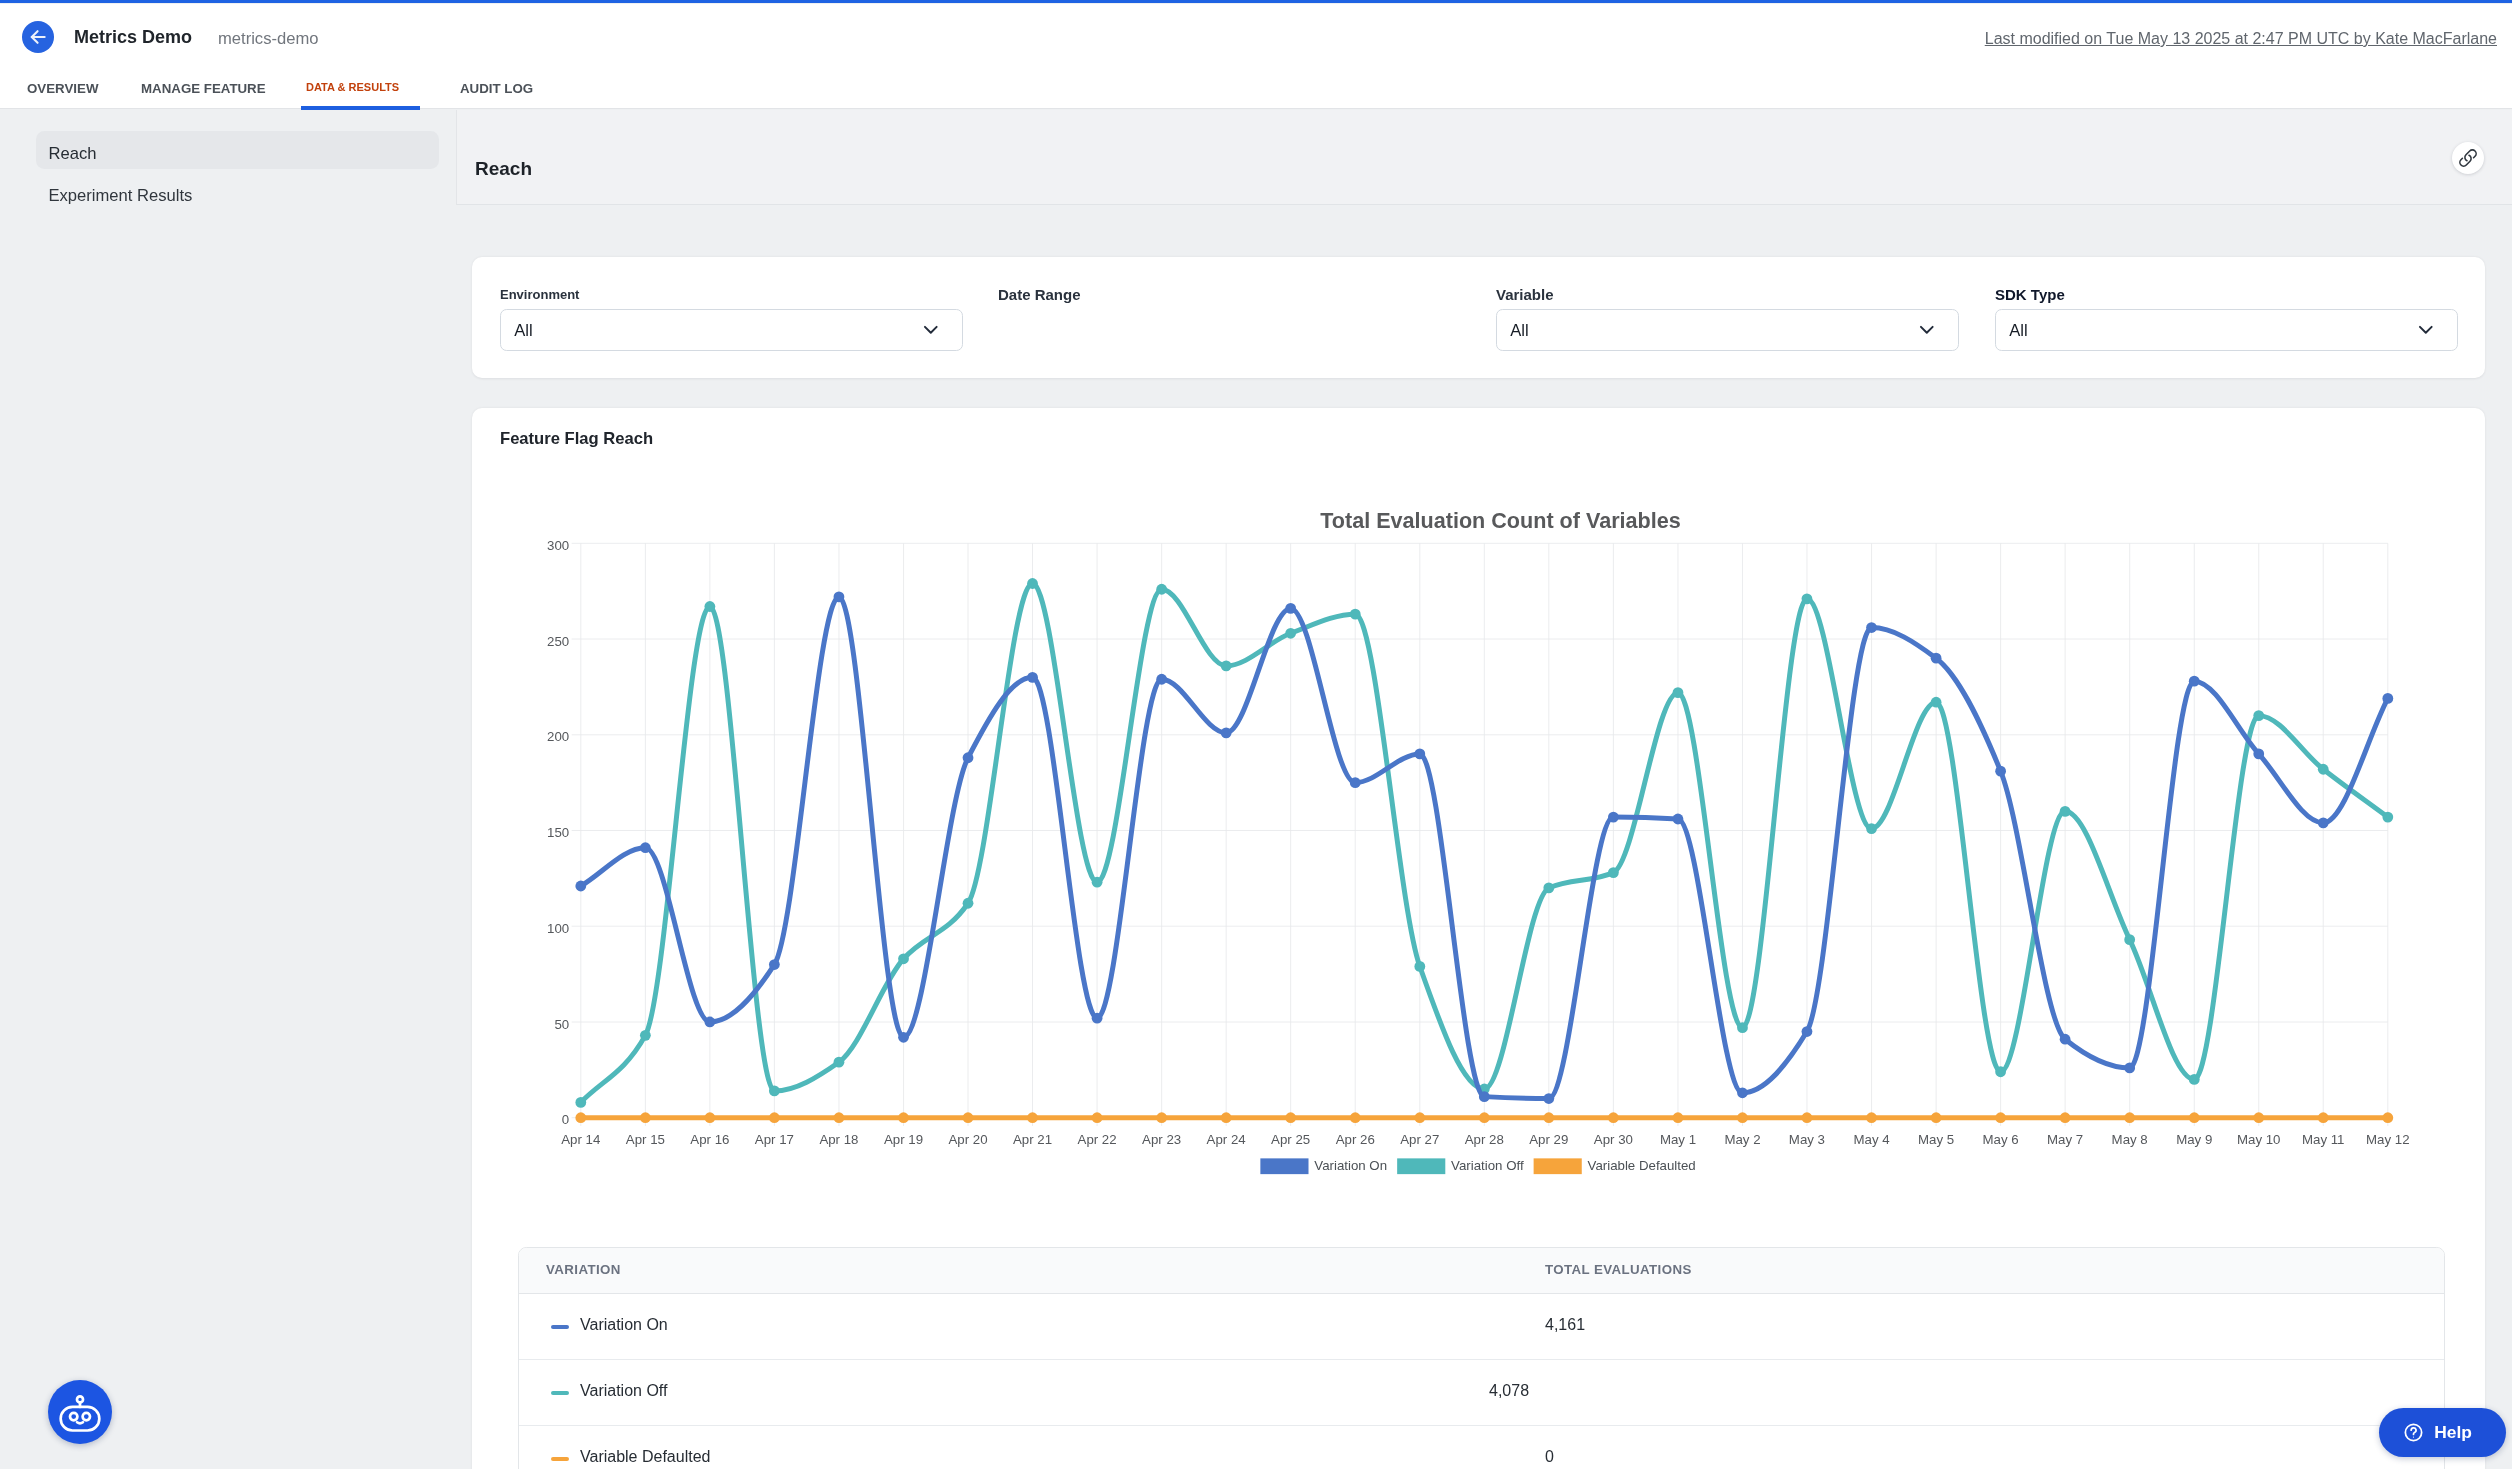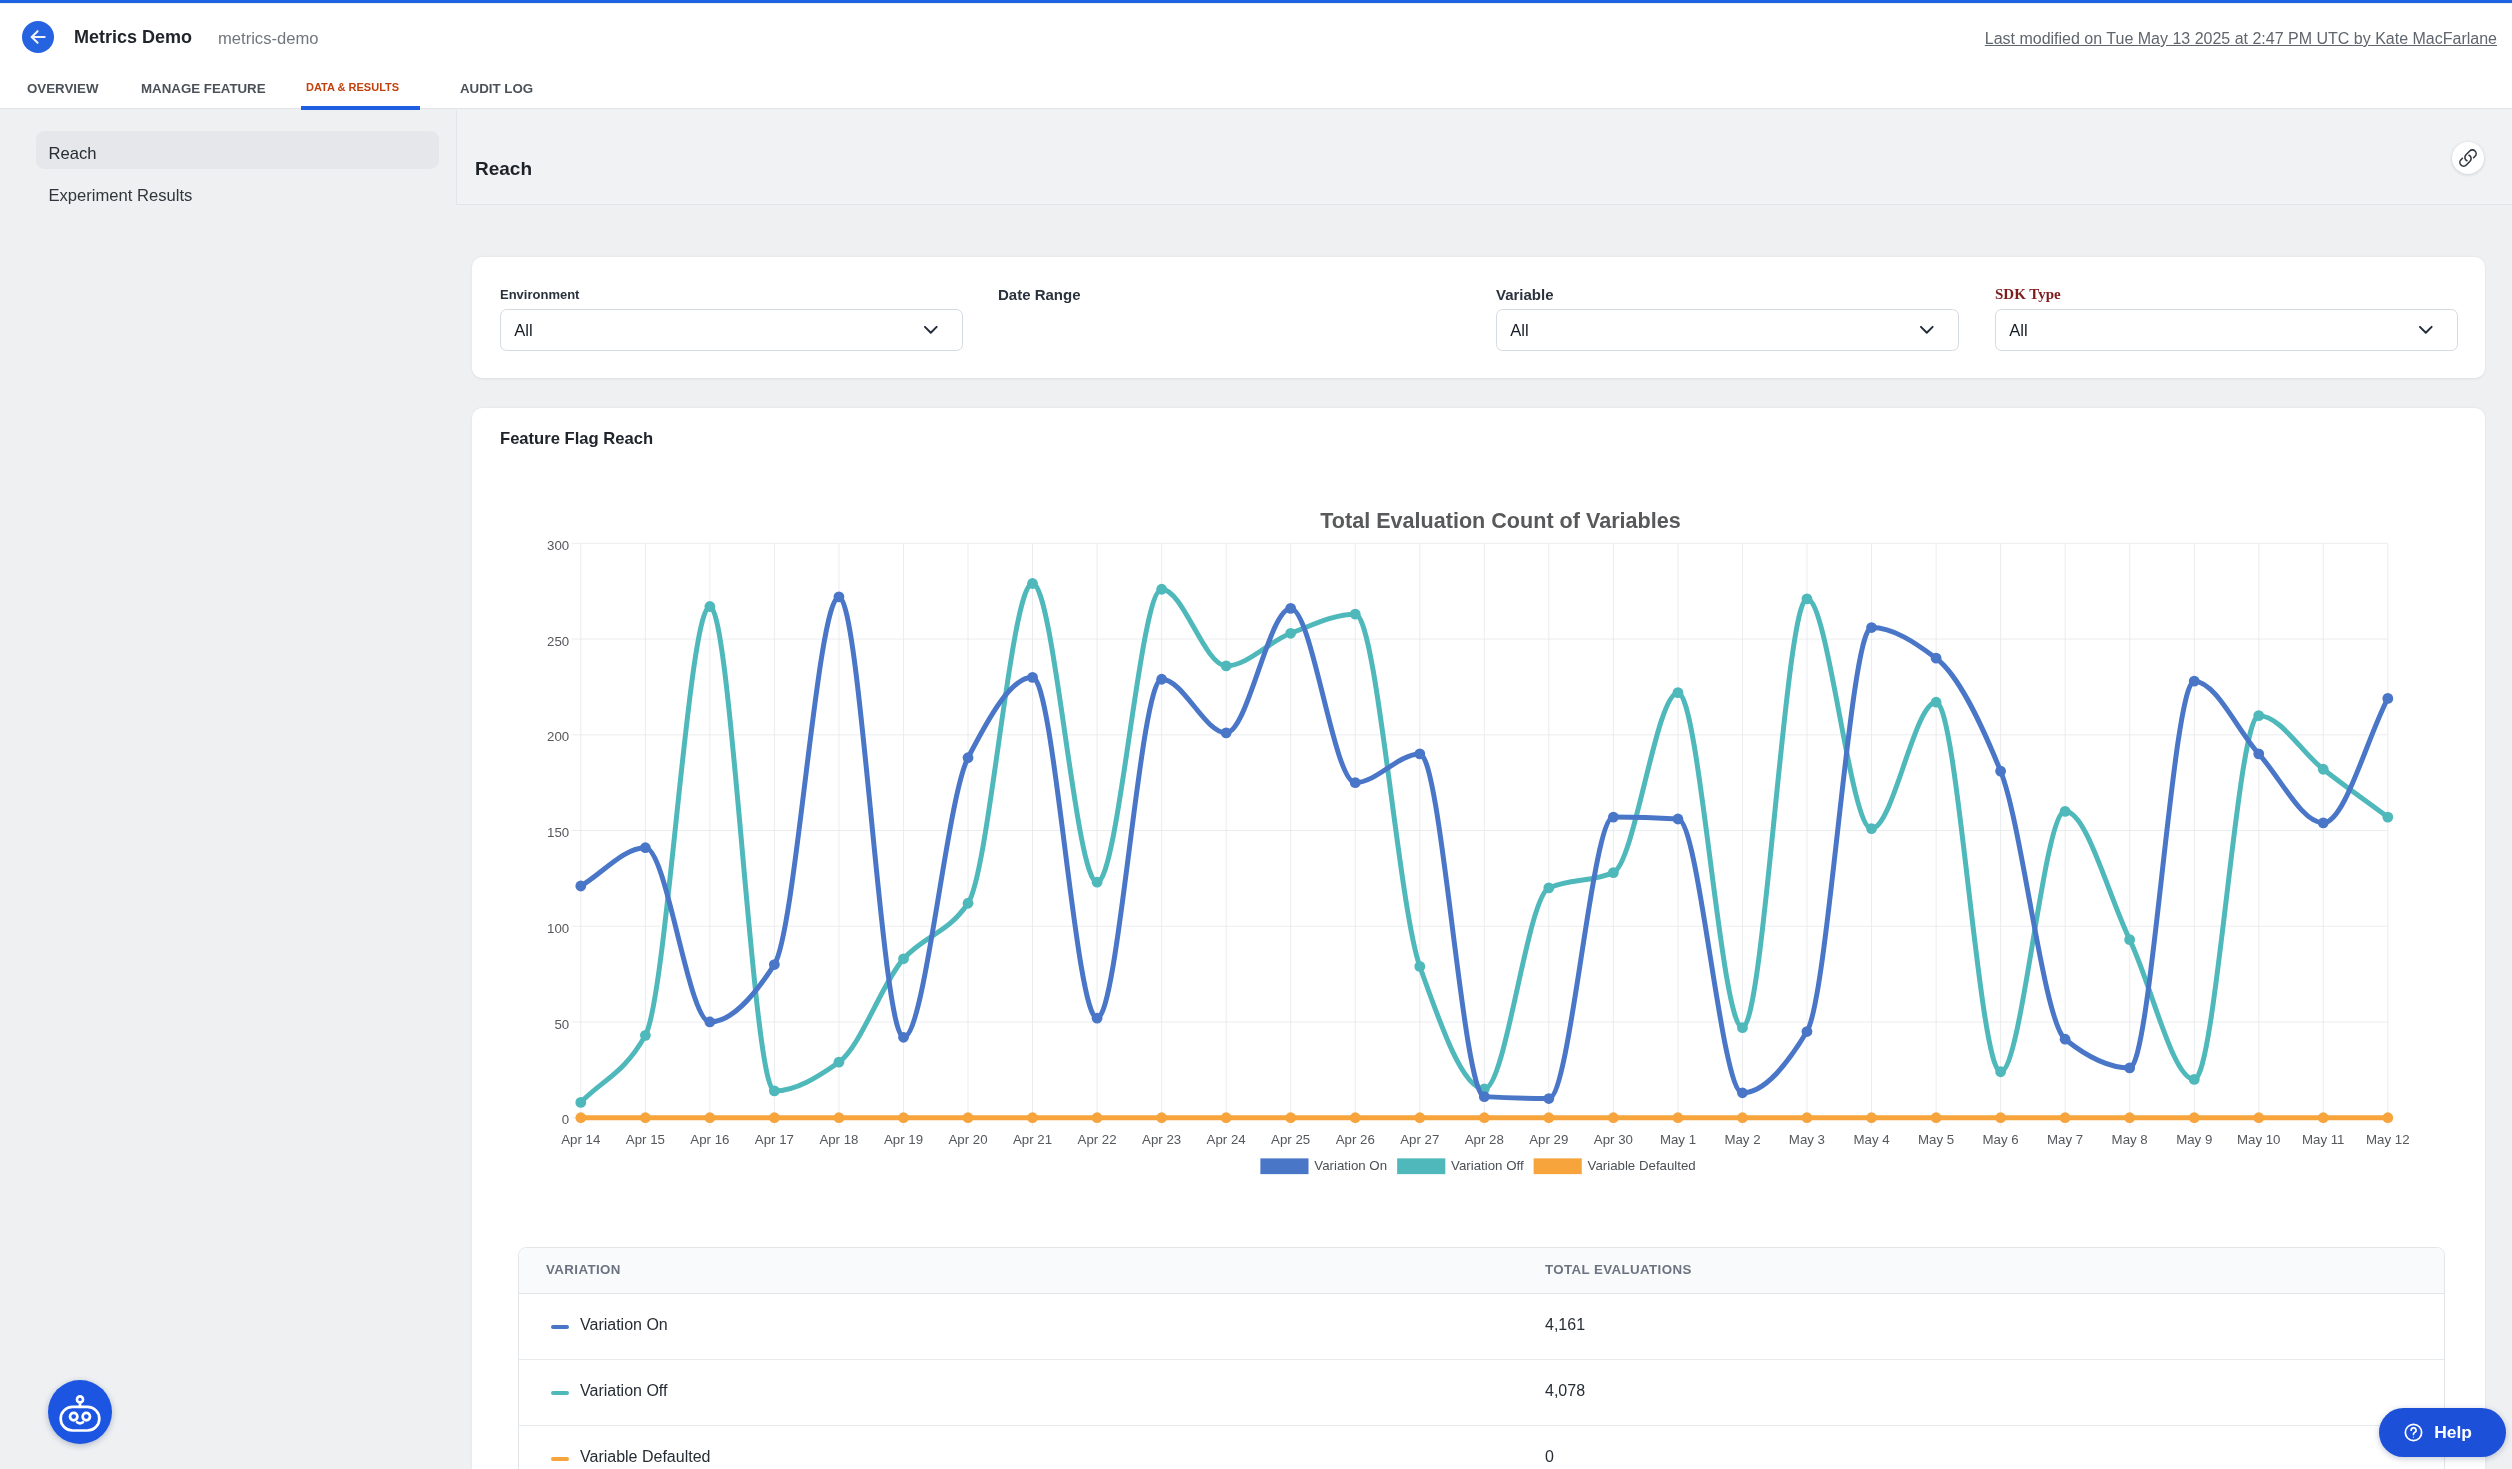--- a/index.html
+++ b/index.html
@@ -53,21 +53,21 @@
     <div style="position:absolute;left:1024px;top:28px;width:463px;">
       <div style="font-size:15px;font-weight:700;color:#2a323d;line-height:19px;">Variable</div>
       <div style="position:relative;margin-top:5px;height:42px;border:0.8px solid #d4dae1;border-radius:6.6px;background:#fff;">
         <span style="position:absolute;left:13.3px;top:10.8px;font-size:16.6px;color:#171d26;">All</span>
         <span style="position:absolute;right:20px;top:9px;line-height:0;"><svg width="21.6" height="21.6" viewBox="0 0 24 24" fill="none" stroke="#222b3a" stroke-width="2.2" stroke-linecap="round" stroke-linejoin="round">
             <polyline points="5.5 8.8 12 15.2 18.5 8.8"></polyline>
           </svg></span>
       </div>
     </div>
     <div style="position:absolute;left:1523px;top:28px;width:463px;">
-      <div style="font-size:15px;font-weight:700;color:#7f1d1d;line-height:19px;font-family:Liberation Serif, serif;">SDK Type</div>
+      <div style="font-size:15px;font-weight:700;color:#0f172a;line-height:19px;">SDK Type</div>
       <div style="position:relative;margin-top:5px;height:42px;border:0.8px solid #d4dae1;border-radius:6.6px;background:#fff;">
         <span style="position:absolute;left:13.3px;top:10.8px;font-size:16.6px;color:#171d26;">All</span>
         <span style="position:absolute;right:20px;top:9px;line-height:0;"><svg width="21.6" height="21.6" viewBox="0 0 24 24" fill="none" stroke="#222b3a" stroke-width="2.2" stroke-linecap="round" stroke-linejoin="round">
             <polyline points="5.5 8.8 12 15.2 18.5 8.8"></polyline>
           </svg></span>
       </div>
     </div>
 </div>
 <div class="abs" style="left:472px;top:408px;width:2013px;height:1162px;background:#fff;border-radius:10px;box-shadow:0 0.8px 2.5px rgba(20,30,40,.08);">
   <span class="abs" style="left:28px;top:21px;font-size:16.6px;font-weight:700;color:#20252c;">Feature Flag Reach</span>
@@ -248,21 +248,21 @@
       <span style="position:absolute;left:1026px;top:14px;font-size:13.3px;font-weight:700;letter-spacing:0.4px;color:#6b7280;">TOTAL EVALUATIONS</span>
     </div>
     <div style="position:relative;height:66px;border-bottom:0.8px solid #e8ebee;">
         <span style="position:absolute;left:32px;top:31px;width:18px;height:4.2px;border-radius:2.1px;background:#4a76c8;"></span>
         <span style="position:absolute;left:61px;top:22.4px;font-size:16px;color:#272d34;">Variation On</span>
         <span style="position:absolute;left:1026px;top:22.4px;font-size:16px;color:#272d34;">4,161</span>
       </div>
       <div style="position:relative;height:66px;border-bottom:0.8px solid #e8ebee;">
         <span style="position:absolute;left:32px;top:31px;width:18px;height:4.2px;border-radius:2.1px;background:#4fb8ba;"></span>
         <span style="position:absolute;left:61px;top:22.4px;font-size:16px;color:#272d34;">Variation Off</span>
-        <span style="position:absolute;left:1026px;top:22.4px;font-size:16px;color:#272d34;">4,078</span>
+        <span style="position:absolute;left:970px;top:22.4px;font-size:16px;color:#272d34;">4,078</span>
       </div>
       <div style="position:relative;height:66px;">
         <span style="position:absolute;left:32px;top:31px;width:18px;height:4.2px;border-radius:2.1px;background:#f6a43b;"></span>
         <span style="position:absolute;left:61px;top:22.4px;font-size:16px;color:#272d34;">Variable Defaulted</span>
         <span style="position:absolute;left:1026px;top:22.4px;font-size:16px;color:#272d34;">0</span>
       </div>
   </div>
 </div>
 <div class="abs" style="left:48px;top:1380px;width:64px;height:64px;border-radius:50%;background:#1c55e2;box-shadow:0 1.7px 6.6px rgba(20,40,90,.28);display:flex;align-items:center;justify-content:center;">
     <svg width="42" height="42" viewBox="0 0 50 50" fill="none" stroke="#ffffff" stroke-width="3.2" stroke-linecap="round">

